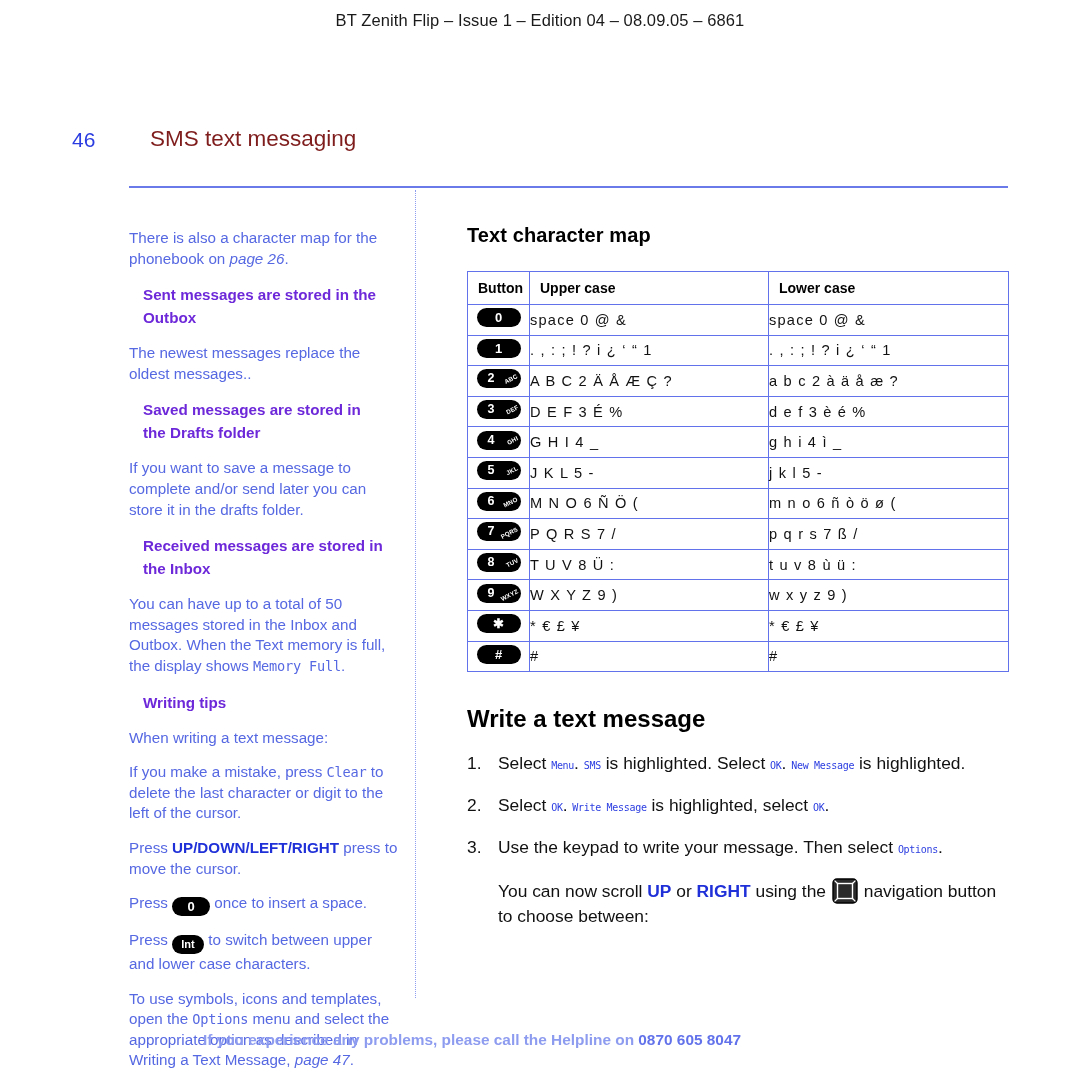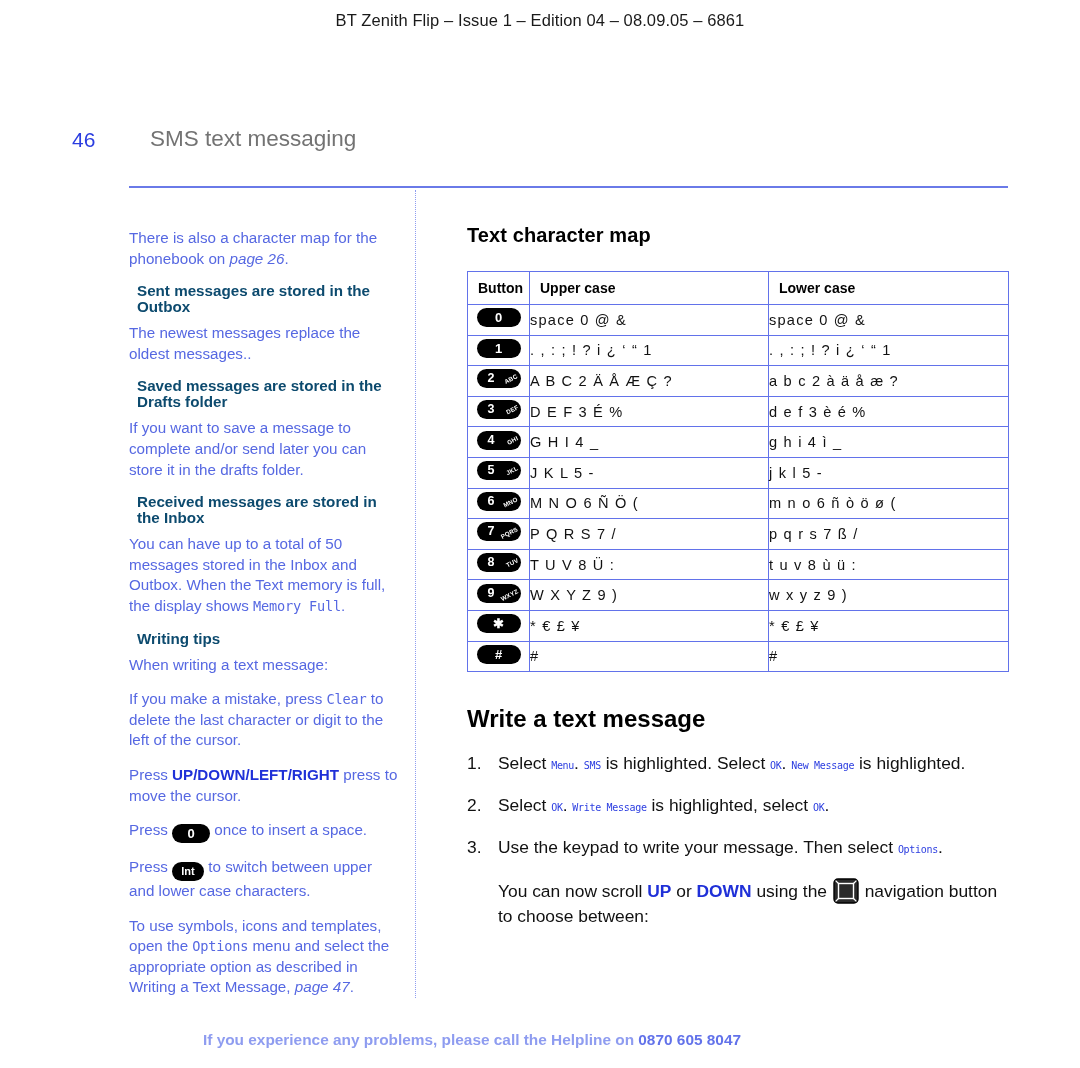--- a/index.html
+++ b/index.html
@@ -40,21 +40,21 @@
     top: 2px;
     font-size: 21px;
     color: #2b3de0;
     font-weight: 400;
   }
   .page-title {
     position: absolute;
     left: 129px;
     top: 0px;
     font-size: 22.5px;
-    color: #737373;
+    color: #7f1d1d;
     font-weight: 400;
     text-align: right;
   }
   .title-rule {
     position: absolute;
     top: 186px;
     left: 129px;
     width: 879px;
     height: 2px;
     background: #6a7ae8;
@@ -77,23 +77,23 @@
     left: 129px;
     width: 272px;
     font-size: 15.2px;
     line-height: 20.6px;
     color: #5668e2;
   }
   .left-col p { margin: 0 0 14px 0; }
   .left-col p:last-child { margin-bottom: 0; }
   .lc-head {
     font-weight: bold;
-    color: #0c4a6e;
-    margin: 8px;
-    line-height: 16px;
+    color: #6d28d9;
+    margin: 14px;
+    line-height: 23px;
   }
   .lc-head + p { margin-top: 0; }
   em.page-ref { font-style: italic; }
   .strongtext { font-weight: bold; color: #1f30d8; }
 
   
   .lcd {
     font-family: "DejaVu Sans Mono", monospace;
     font-size: 13.6px;
     letter-spacing: -0.2px;
@@ -399,21 +399,21 @@
 
   <ol class="steps">
     <li>
       <span>Select </span><span class="lcd-lg">Menu</span><span>. </span><span class="lcd-lg">SMS</span><span> is highlighted. Select </span><span class="lcd-lg">OK</span><span>. </span><span class="lcd-lg">New Message</span><span> is highlighted.</span>
     </li>
     <li>
       <span>Select </span><span class="lcd-lg">OK</span><span>. </span><span class="lcd-lg">Write Message</span><span> is highlighted, select </span><span class="lcd-lg">OK</span><span>.</span>
     </li>
     <li>
       <span>Use the keypad to write your message. Then select </span><span class="lcd-lg">Options</span><span>.</span>
-      <span class="followup"><span>You can now scroll </span><span class="dir-bold">UP</span><span> or </span><span class="dir-bold">DOWN</span><span> using the </span><span class="nav-icon"><svg viewBox="0 0 26 26" width="26" height="26">
+      <span class="followup"><span>You can now scroll </span><span class="dir-bold">UP</span><span> or </span><span class="dir-bold">RIGHT</span><span> using the </span><span class="nav-icon"><svg viewBox="0 0 26 26" width="26" height="26">
               <rect x="1" y="1" width="24" height="24" rx="4" ry="4" fill="#2a2a2a" stroke="#000" stroke-width="1.4"></rect>
               <rect x="5.5" y="5.5" width="15" height="15" fill="none" stroke="#ffffff" stroke-width="1.4"></rect>
               <line x1="2.6" y1="2.6" x2="5.5" y2="5.5" stroke="#ffffff" stroke-width="1.2"></line>
               <line x1="23.4" y1="2.6" x2="20.5" y2="5.5" stroke="#ffffff" stroke-width="1.2"></line>
               <line x1="2.6" y1="23.4" x2="5.5" y2="20.5" stroke="#ffffff" stroke-width="1.2"></line>
               <line x1="23.4" y1="23.4" x2="20.5" y2="20.5" stroke="#ffffff" stroke-width="1.2"></line>
             </svg></span><span> navigation button to choose between:</span></span>
     </li>
   </ol>
 

